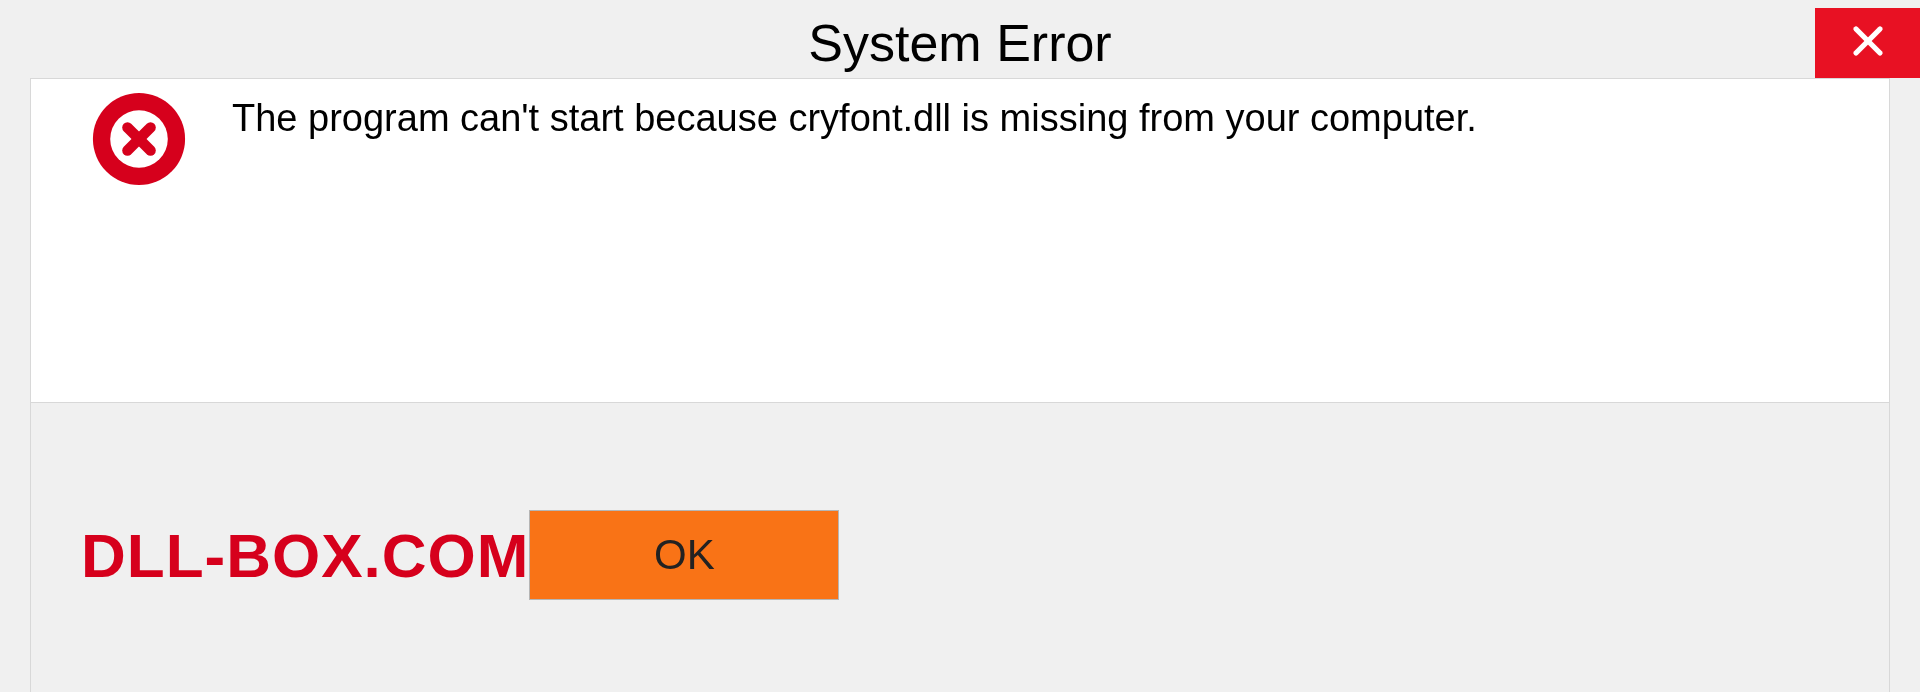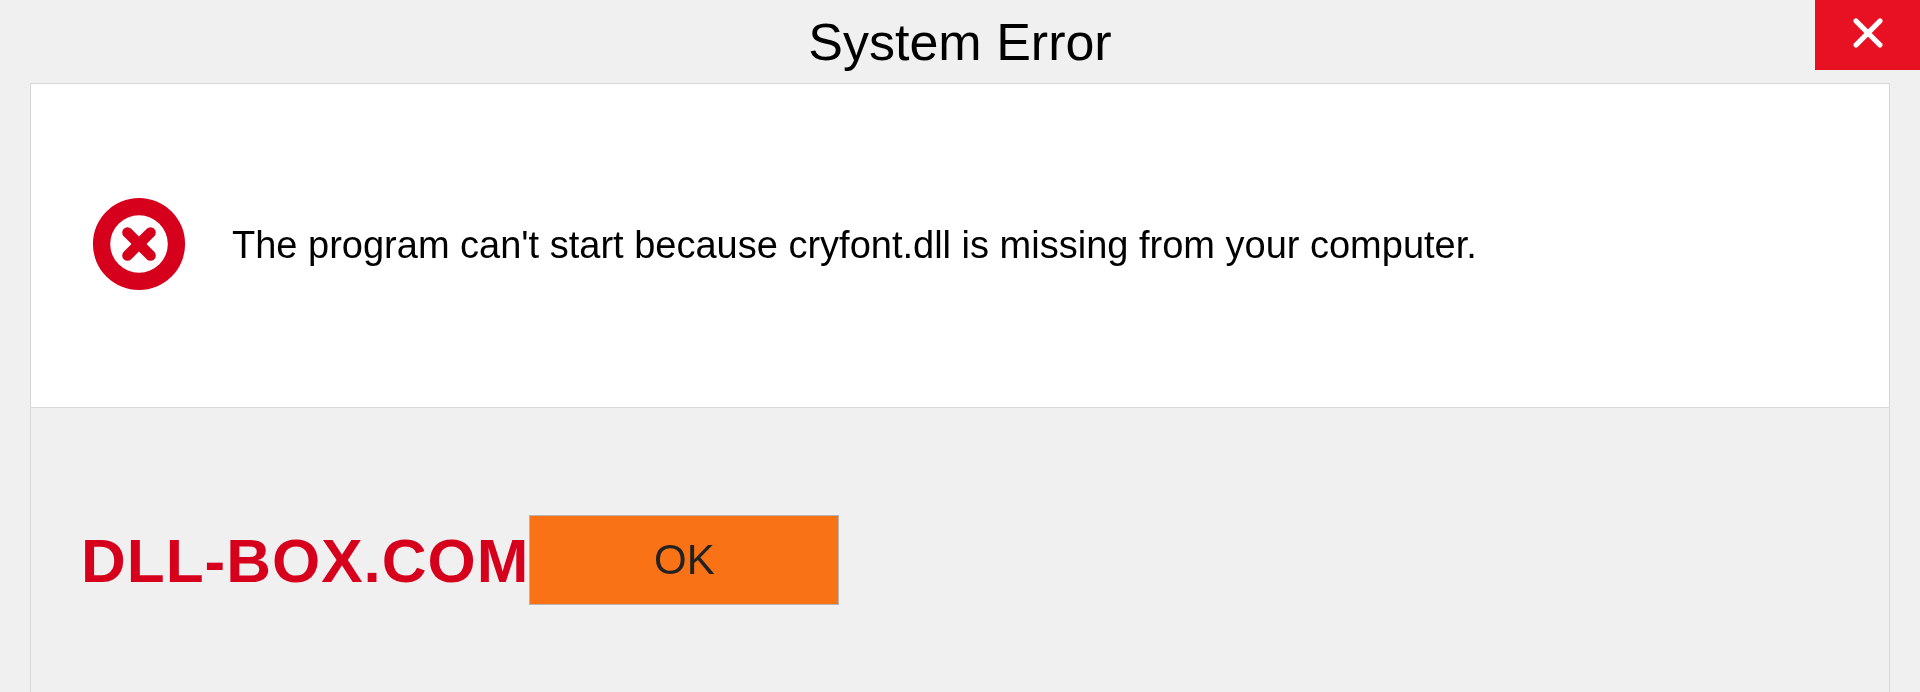--- a/index.html
+++ b/index.html
@@ -11,24 +11,25 @@
       font-family: "Segoe UI", Tahoma, Arial, sans-serif;
       background: #f0f0f0;
       width: 1920px;
       height: 692px;
       position: relative;
       overflow: hidden;
     }
     .title-bar {
       position: relative;
       width: 100%;
-      height: 83px;
+      height: 70px;
       display: flex;
       align-items: center;
       justify-content: center;
+      margin-top: 8px;
     }
     .dialog-title {
       font-size: 52px;
       font-weight: 400;
       color: #000;
     }
     .close-button {
       position: absolute;
       top: 0;
       right: 0;
@@ -43,22 +44,22 @@
     .close-button svg {
       width: 36px;
       height: 36px;
     }
     .content-panel {
       margin: 0 30px;
       background: #fff;
       border: 1px solid #d8d8d8;
       height: 325px;
       display: flex;
-      align-items: center;
-      padding: 1px 60px;
+      align-items: flex-start;
+      padding: 12px 60px;
     }
     .error-icon {
       flex-shrink: 0;
       margin-right: 45px;
     }
     .error-icon svg {
       width: 96px;
       height: 96px;
     }
     .message-block {

